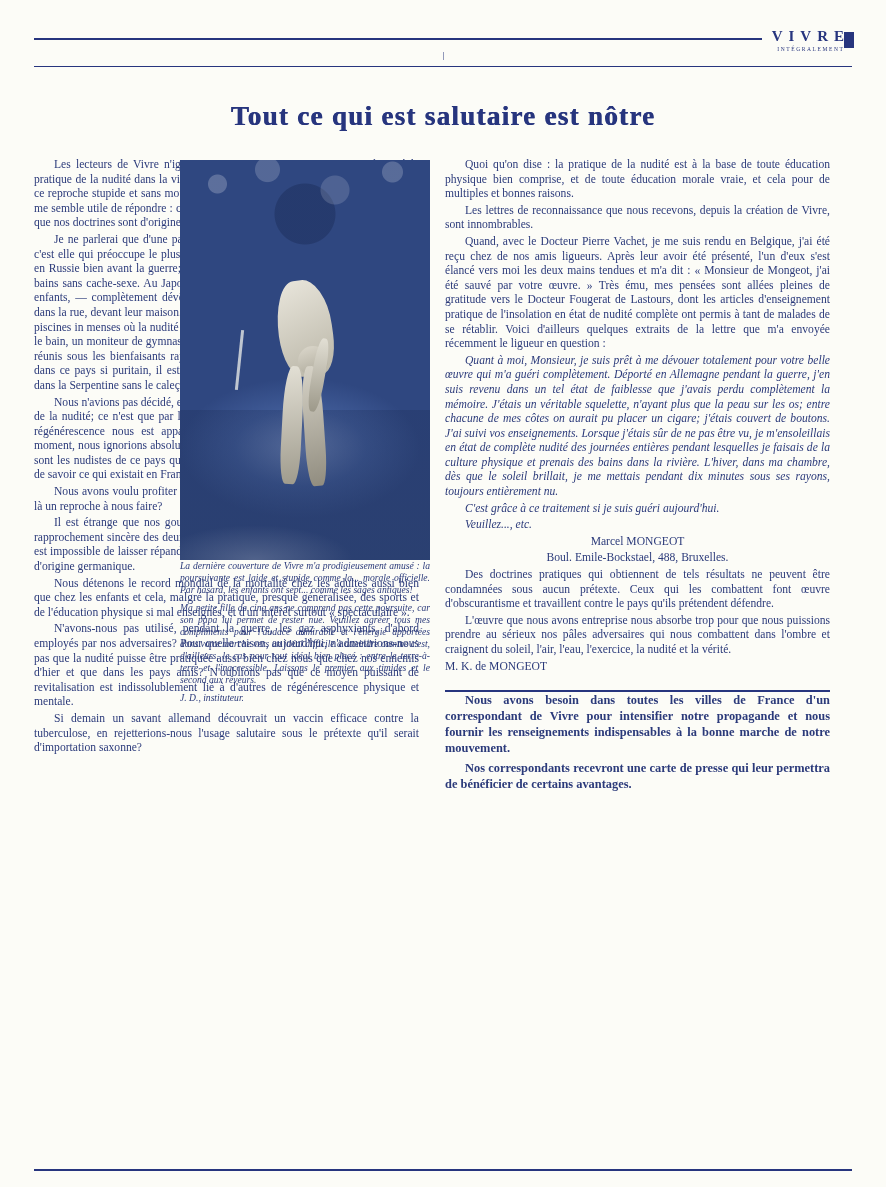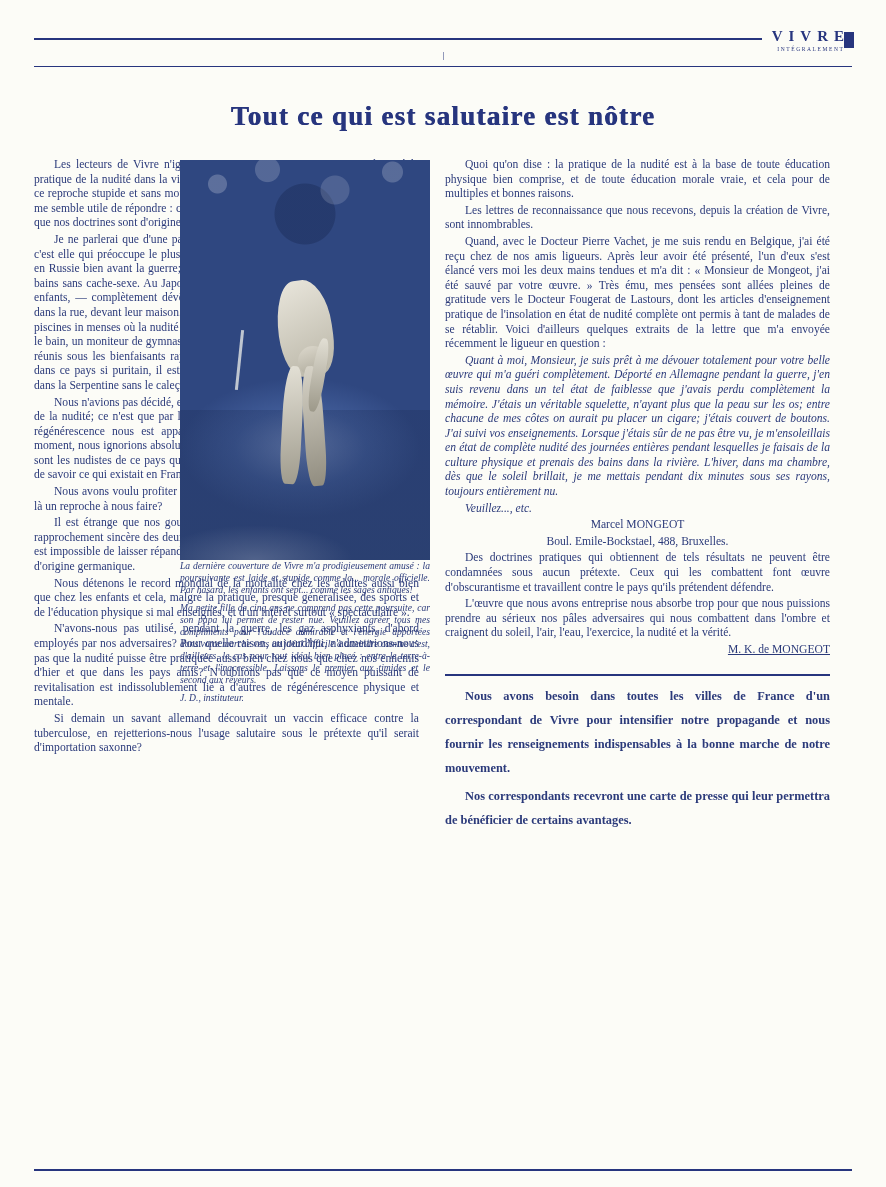--- a/index.html
+++ b/index.html
@@ -155,31 +155,30 @@
     line-height:12px;
     text-align:justify;
     font-style:italic;
     margin-top:0;
     color:#2b3a7a;
   }
   .caption p{margin:0 0 6px 0;text-indent:0;}
   .caption .sig{font-style:italic;}
 
   
-  .sig-right{text-align:right;margin-top:3px;text-decoration:underline;}
+  .sig-right{text-align:left;margin-top:3px;}
   .sig-center{text-align:center;}
 
   
   .callout{
     margin-top:16px;
     border-top:2px solid #27357e;
-    padding-top:8px;
     font-weight:bold;
     font-size:12.4px;
-    line-height:24px;
+    line-height:16px;
     text-align:justify;
   }
   .callout p{margin:0 0 4px 0;text-indent:20px;}
   .bottom-rule{
     position:absolute;left:34px;right:34px;bottom:16px;
     border-top:2px solid #27357e;
   }
   .tick{
     position:absolute;left:50%;top:24px;width:1px;height:8px;background:#27357e;opacity:.5;
   }
@@ -234,20 +233,21 @@
           <p>La dernière couverture de Vivre m'a prodigieusement amusé : la poursuivante est laide et stupide comme la... morale officielle. Par hasard, les enfants ont sept... comme les sages antiques!</p>
           <p>Ma petite fille de cinq ans ne comprend pas cette poursuite, car son papa lui permet de rester nue. Veuillez agréer tous mes compliments pour l'audace admirable et l'énergie apportées dans votre marche vers un idéal difficile à atteindre comme c'est, d'ailleurs, le cas pour tout idéal bien placé : entre le terre-à-terre et l'inaccessible. Laissons le premier aux timides et le second aux rêveurs.</p>
           <p class="sig">J. D., instituteur.</p>
         </div>
       </div>
 
       <p>Quoi qu'on dise : la pratique de la nudité est à la base de toute éducation physique bien comprise, et de toute éducation morale vraie, et cela pour de multiples et bonnes raisons.</p>
       <p>Les lettres de reconnaissance que nous recevons, depuis la création de Vivre, sont innombrables.</p>
       <p>Quand, avec le Docteur Pierre Vachet, je me suis rendu en Belgique, j'ai été reçu chez de nos amis ligueurs. Après leur avoir été présenté, l'un d'eux s'est élancé vers moi les deux mains tendues et m'a dit : « Monsieur de Mongeot, j'ai été sauvé par votre œuvre. » Très ému, mes pensées sont allées pleines de gratitude vers le Docteur Fougerat de Lastours, dont les articles d'enseignement pratique de l'insolation en état de nudité complète ont permis à tant de malades de se rétablir. Voici d'ailleurs quelques extraits de la lettre que m'a envoyée récemment le ligueur en question :</p>
       <p style="font-style:italic">Quant à moi, Monsieur, je suis prêt à me dévouer totalement pour votre belle œuvre qui m'a guéri complètement. Déporté en Allemagne pendant la guerre, j'en suis revenu dans un tel état de faiblesse que j'avais perdu complètement la mémoire. J'étais un véritable squelette, n'ayant plus que la peau sur les os; entre chacune de mes côtes on aurait pu placer un cigare; j'étais couvert de boutons. J'ai suivi vos enseignements. Lorsque j'étais sûr de ne pas être vu, je m'ensoleillais en état de complète nudité des journées entières pendant lesquelles je faisais de la culture physique et prenais des bains dans la rivière. L'hiver, dans ma chambre, dès que le soleil brillait, je me mettais pendant dix minutes sous ses rayons, toujours entièrement nu.</p>
+      <p style="font-style:italic">C'est grâce à ce traitement si je suis guéri aujourd'hui.</p>
       <p style="font-style:italic">Veuillez..., etc.</p>
       <p class="noind sig-center">Marcel MONGEOT</p>
       <p class="noind sig-center">Boul. Emile-Bockstael, 488, Bruxelles.</p>
       <p>Des doctrines pratiques qui obtiennent de tels résultats ne peuvent être condamnées sous aucun prétexte. Ceux qui les combattent font œuvre d'obscurantisme et travaillent contre le pays qu'ils prétendent défendre.</p>
       <p>L'œuvre que nous avons entreprise nous absorbe trop pour que nous puissions prendre au sérieux nos pâles adversaires qui nous combattent dans l'ombre et craignent du soleil, l'air, l'eau, l'exercice, la nudité et la vérité.</p>
       <p class="noind sig-right">M. K. de MONGEOT</p>
 
       <div class="callout">
         <p>Nous avons besoin dans toutes les villes de France d'un correspondant de Vivre pour intensifier notre propagande et nous fournir les renseignements indispensables à la bonne marche de notre mouvement.</p>
         <p>Nos correspondants recevront une carte de presse qui leur permettra de bénéficier de certains avantages.</p>

